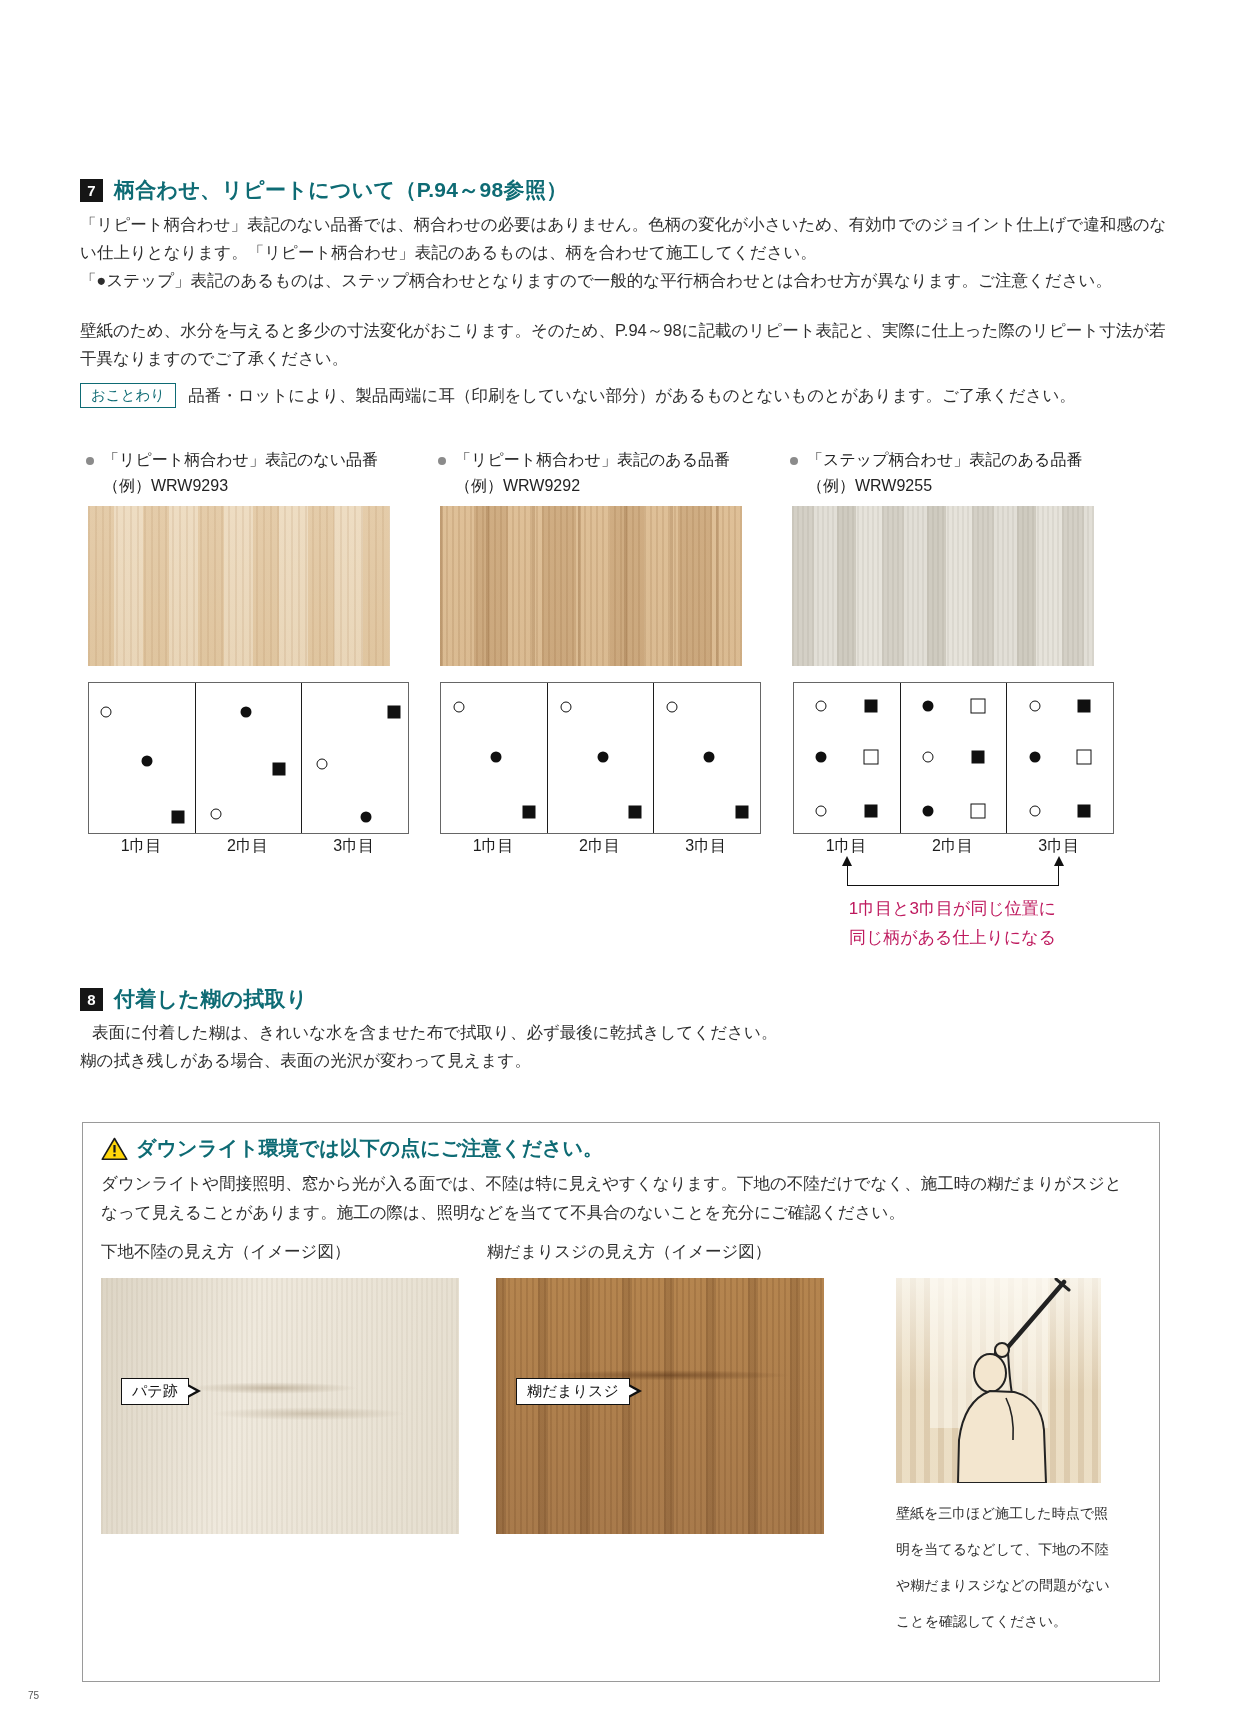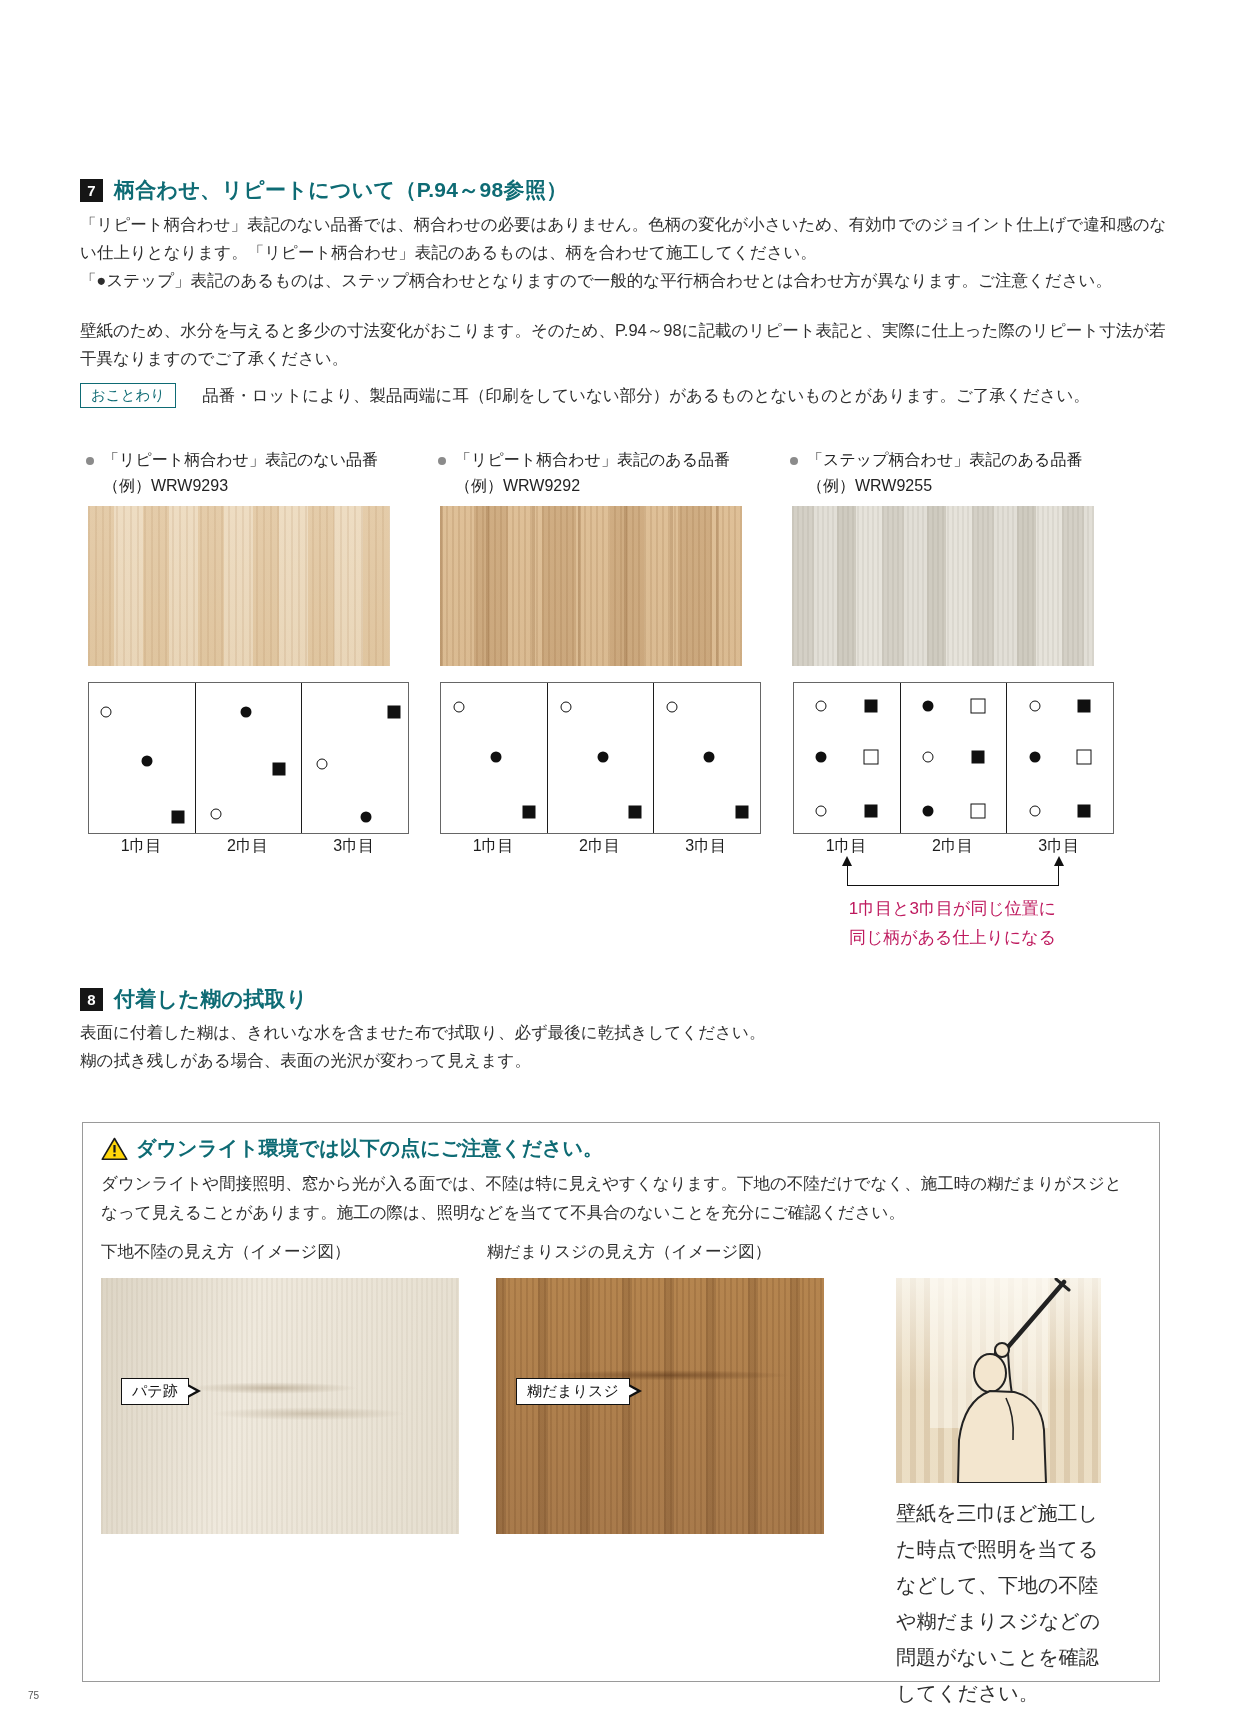--- a/index.html
+++ b/index.html
@@ -8,21 +8,21 @@
 
   
   .sec-head{position:absolute;display:flex;align-items:center;gap:11px;}
   .badge{width:23px;height:23px;background:#161616;color:#fff;font-weight:bold;font-size:15px;
          display:flex;align-items:center;justify-content:center;flex:0 0 auto;}
   .sec-title{font-size:21px;font-weight:bold;color:#0e6b74;letter-spacing:.3px;}
 
   .body-text{position:absolute;font-size:16.5px;line-height:28px;color:#2e2e2e;}
 
   
-  .note-row{position:absolute;display:flex;align-items:center;gap:26px;}
+  .note-row{position:absolute;display:flex;align-items:center;gap:12px;}
   .note-label{border:1.5px solid #0e6b74;color:#0e6b74;font-size:14.5px;padding:2px 10px;white-space:nowrap;}
   .note-text{font-size:16.5px;color:#2e2e2e;}
 
   
   .ex-bullet{position:absolute;display:flex;align-items:center;gap:9px;font-size:16px;color:#222;}
   .dot{width:8px;height:8px;border-radius:50%;background:#8b8b8b;flex:0 0 auto;}
   .ex-code{position:absolute;font-size:16px;color:#222;}
 
   .tex{position:absolute;width:302px;height:160px;}
   .tex-a{background:
@@ -81,21 +81,21 @@
       linear-gradient(rgba(255,255,252,.65), rgba(255,255,255,0) 55%),
       repeating-linear-gradient(90deg, rgba(190,160,120,.28) 0 6px, rgba(242,228,202,.28) 6px 14px),
       #e9dcc3;}
   .callout{position:absolute;left:20px;top:100px;background:#fff;border:1.5px solid #111;
            font-size:15px;color:#111;padding:3px 10px;line-height:1.25;white-space:nowrap;}
   .callout::before{content:"";position:absolute;right:-13px;top:50%;margin-top:-7px;width:0;height:0;
            border:7px solid transparent;border-left:13px solid #111;border-right:none;}
   .callout::after{content:"";position:absolute;right:-8px;top:50%;margin-top:-5px;width:0;height:0;
            border:5px solid transparent;border-left:9px solid #fff;border-right:none;}
   .caption-images{position:absolute;left:18px;top:420px;width:772px;font-size:17px;line-height:30px;color:#2e2e2e;}
-  .caption-right{position:absolute;left:813px;top:372px;width:218px;font-size:20px;line-height:36px;color:#2e2e2e;}
+  .caption-right{position:absolute;left:813px;top:372px;width:218px;font-size:14px;line-height:36px;color:#2e2e2e;}
 
   .page-num{position:absolute;left:28px;top:1690px;font-size:10px;color:#555;}
 </style>
 </head>
 <body>
 
 <div class="page">
 
   <div class="sec-head" style="left:80px;top:176px;">
     <div class="badge">7</div>
@@ -208,21 +208,21 @@
   <div class="bracket"></div>
   <div class="step-note">
     <div>1巾目と3巾目が同じ位置に</div>
     <div>同じ柄がある仕上りになる</div>
   </div>
 
   <div class="sec-head" style="left:80px;top:985px;">
     <div class="badge">8</div>
     <div class="sec-title">付着した糊の拭取り</div>
   </div>
-  <div class="body-text" style="left:80px;top:1018px;width:1088px;">表面に付着した糊は、きれいな水を含ませた布で拭取り、必ず最後に乾拭きしてください。</div>
+  <div class="body-text" style="left:92px;top:1018px;width:1088px;">表面に付着した糊は、きれいな水を含ませた布で拭取り、必ず最後に乾拭きしてください。</div>
   <div class="body-text" style="left:80px;top:1046px;width:1088px;">糊の拭き残しがある場合、表面の光沢が変わって見えます。</div>
 
   <div class="warn-box">
     <div class="warn-title">
       <span style="display:inline-flex;">
         <svg width="27" height="24" viewBox="0 0 27 24">
           <path d="M13.5 1.5 L25.8 22.3 H1.2 Z" fill="#ffd60a" stroke="#1a1a1a" stroke-width="1.6" stroke-linejoin="round"></path>
           <rect x="12.4" y="8" width="2.2" height="7.5" fill="#1a1a1a"></rect>
           <rect x="12.4" y="17" width="2.2" height="2.4" fill="#1a1a1a"></rect>
         </svg>

